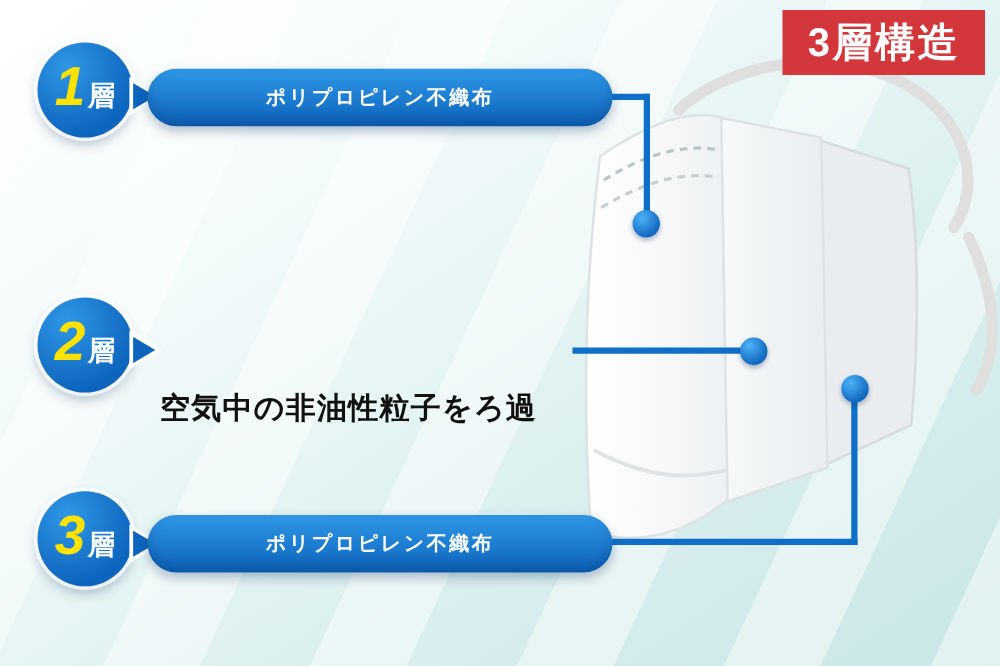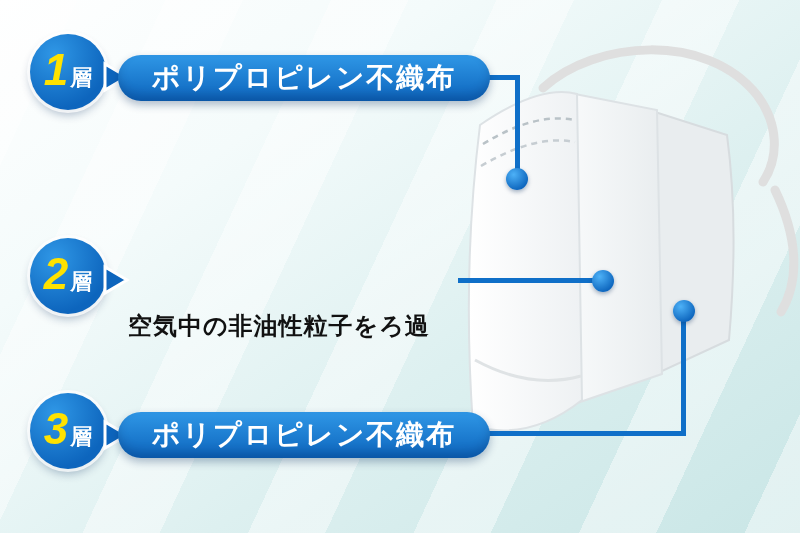--- a/index.html
+++ b/index.html
@@ -56,21 +56,21 @@
   .pointer{position:absolute;width:30px;height:32px;}
   .p-1{left:101px;top:61px;}
   .p-2{left:101px;top:264px;}
   .p-3{left:101px;top:419px;}
 
   
   .pill{
     position:absolute;height:46px;border-radius:23px;
     background:linear-gradient(180deg,var(--pill_blue_light),var(--pill_blue));
     box-shadow:0 4px 9px rgba(0,40,90,0.3), inset 0 -6px 10px rgba(0,30,80,0.22);
-    color:#ffffff;font-weight:bold;font-size:28px;letter-spacing:2px;
+    color:#ffffff;font-weight:bold;font-size:16px;letter-spacing:2px;
     display:flex;align-items:center;justify-content:center;
   }
   .pill-1{left:118px;top:55px;width:372px;}
   .pill-2{left:118px;top:258px;width:344px;}
   .pill-3{left:118px;top:412px;width:372px;}
 
   
   .desc{
     position:absolute;color:var(--text_black);
     font-size:24px;font-weight:bold;letter-spacing:1px;white-space:nowrap;
@@ -133,20 +133,21 @@
   <div class="conn c1v"></div>
   <div class="dot dot-1"></div>
 
   <div class="conn c2h"></div>
   <div class="dot dot-2"></div>
 
   <div class="conn c3h"></div>
   <div class="conn c3v"></div>
   <div class="dot dot-3"></div>
 
+  <div class="badge">3層構造</div>
 
   <div class="layer-circle c-1">
     <span class="num">1</span>
     <span class="unit">層</span>
   </div>
   <svg class="pointer p-1" viewBox="0 0 30 32">
     <polygon points="4,3 26,16 4,29" fill="var(--pill_blue)" stroke="#ffffff" stroke-width="3"></polygon>
   </svg>
   <div class="pill pill-1">ポリプロピレン不織布</div>
 

